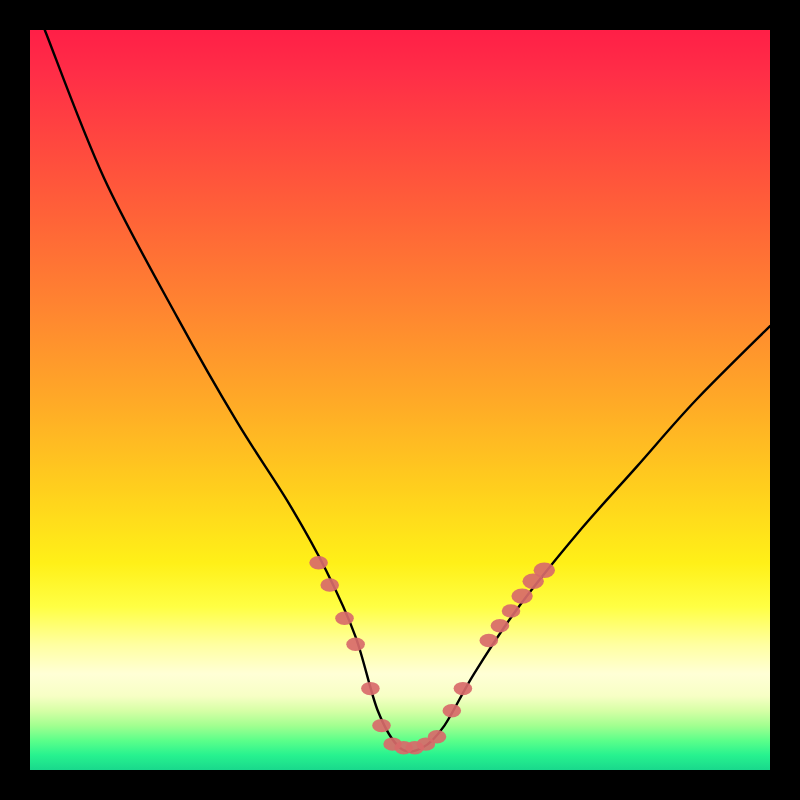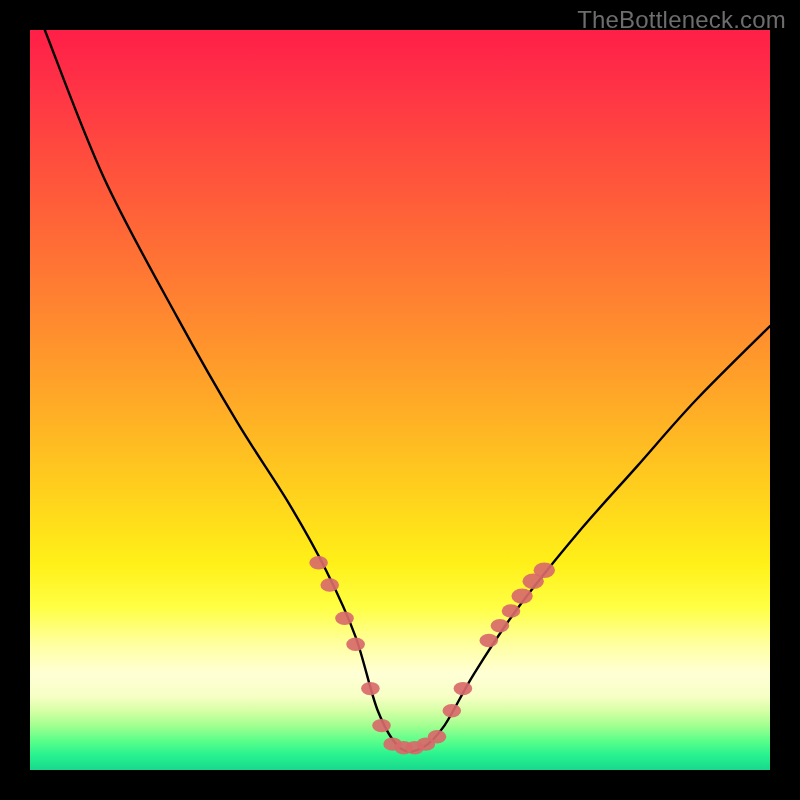--- a/index.html
+++ b/index.html
@@ -89,14 +89,13 @@
           <ellipse cx="432.9" cy="658.6" rx="9.3" ry="6.7" class="bead"></ellipse>
           <ellipse cx="458.8" cy="610.5" rx="9.3" ry="6.7" class="bead"></ellipse>
           <ellipse cx="469.9" cy="595.7" rx="9.3" ry="6.7" class="bead"></ellipse>
           <ellipse cx="481.0" cy="580.9" rx="9.3" ry="6.7" class="bead"></ellipse>
           <ellipse cx="492.1" cy="566.1" rx="10.7" ry="7.7" class="bead"></ellipse>
           <ellipse cx="503.2" cy="551.3" rx="10.7" ry="7.7" class="bead"></ellipse>
           <ellipse cx="514.3" cy="540.2" rx="10.7" ry="7.7" class="bead"></ellipse>
         </g>
     </svg>
   </div>
-  <div class="watermark">TheBottleneck.com</div>
 </div>
 
 </body></html>

